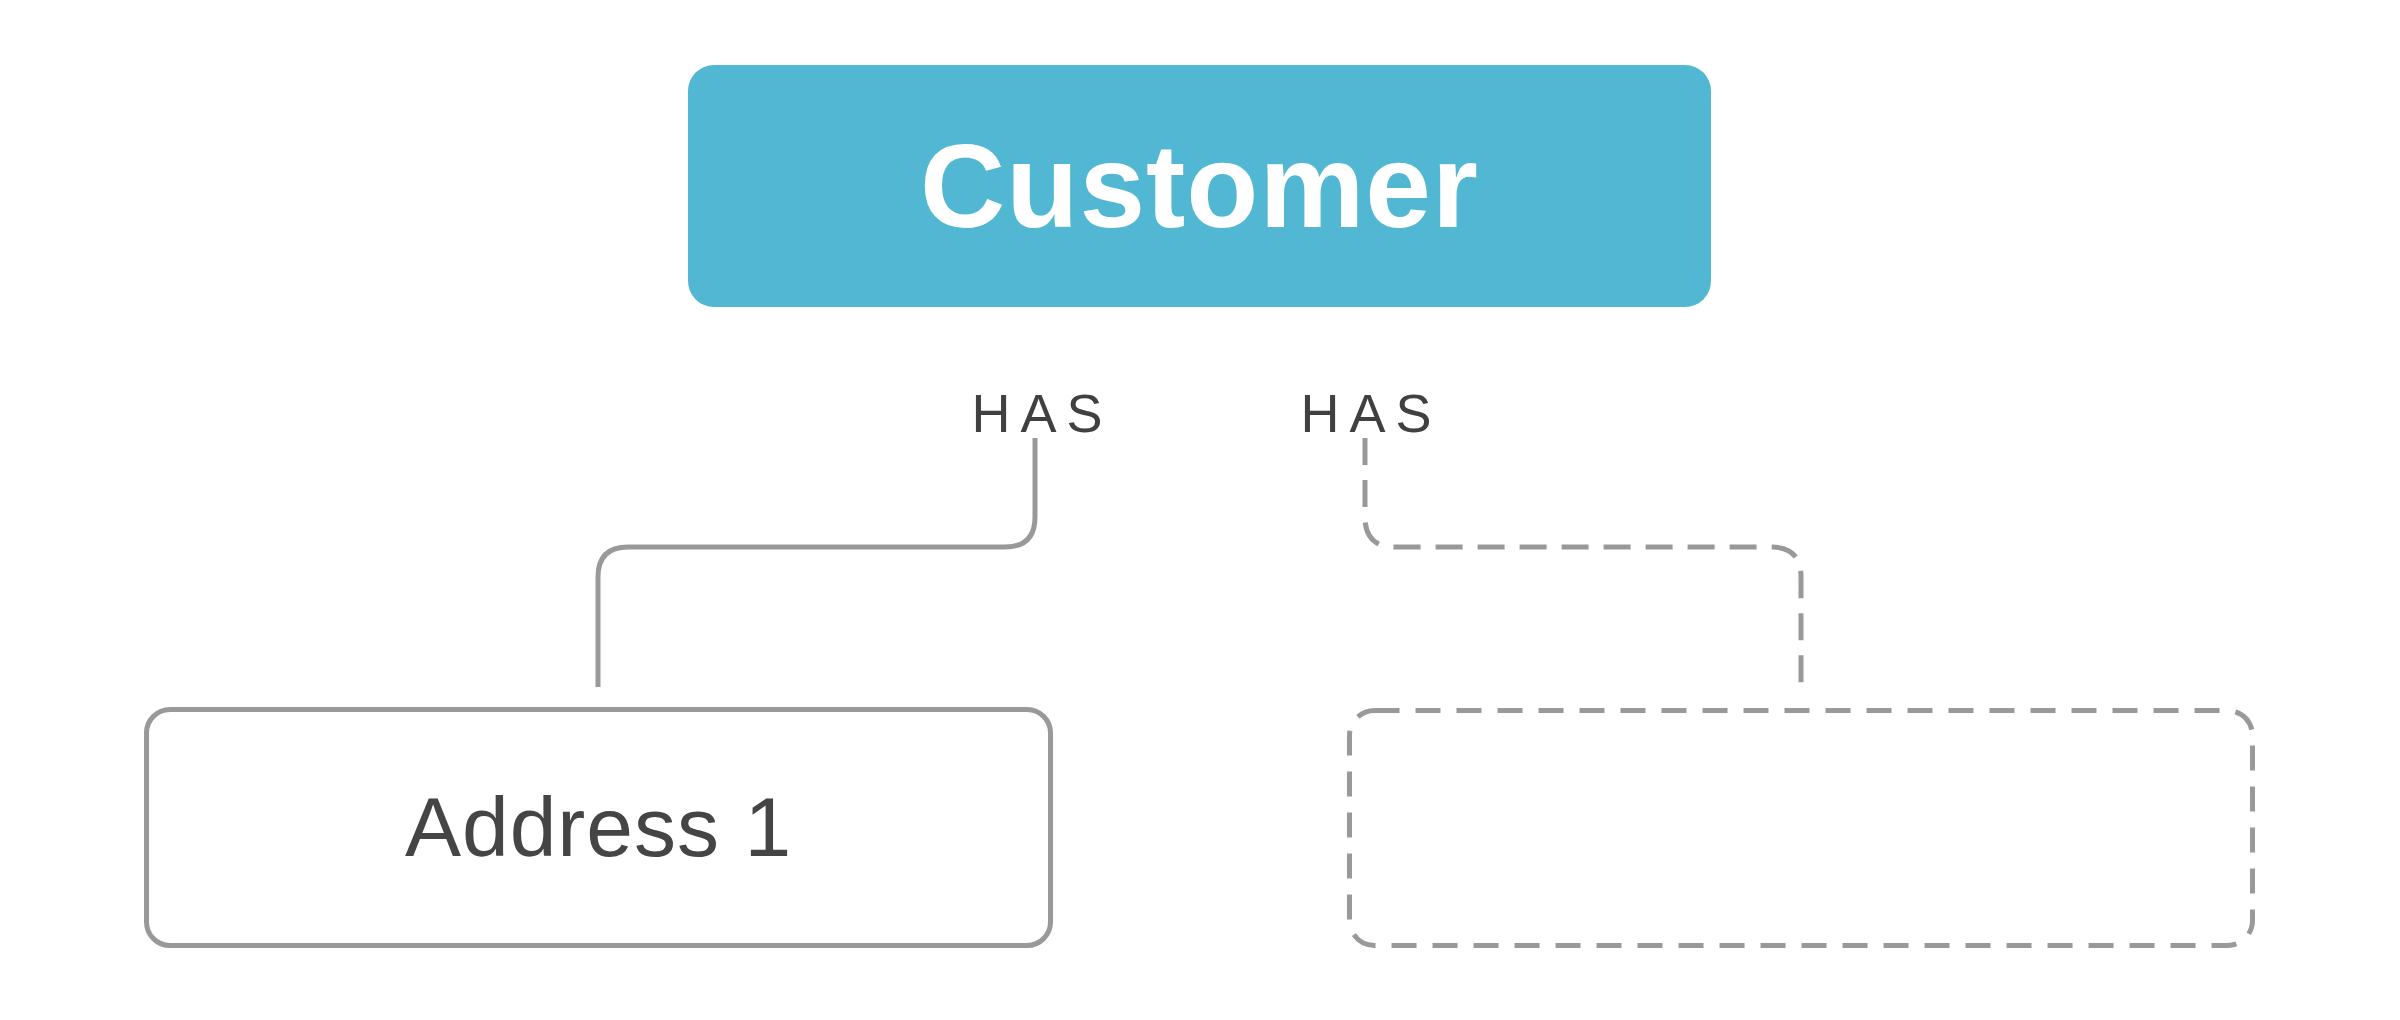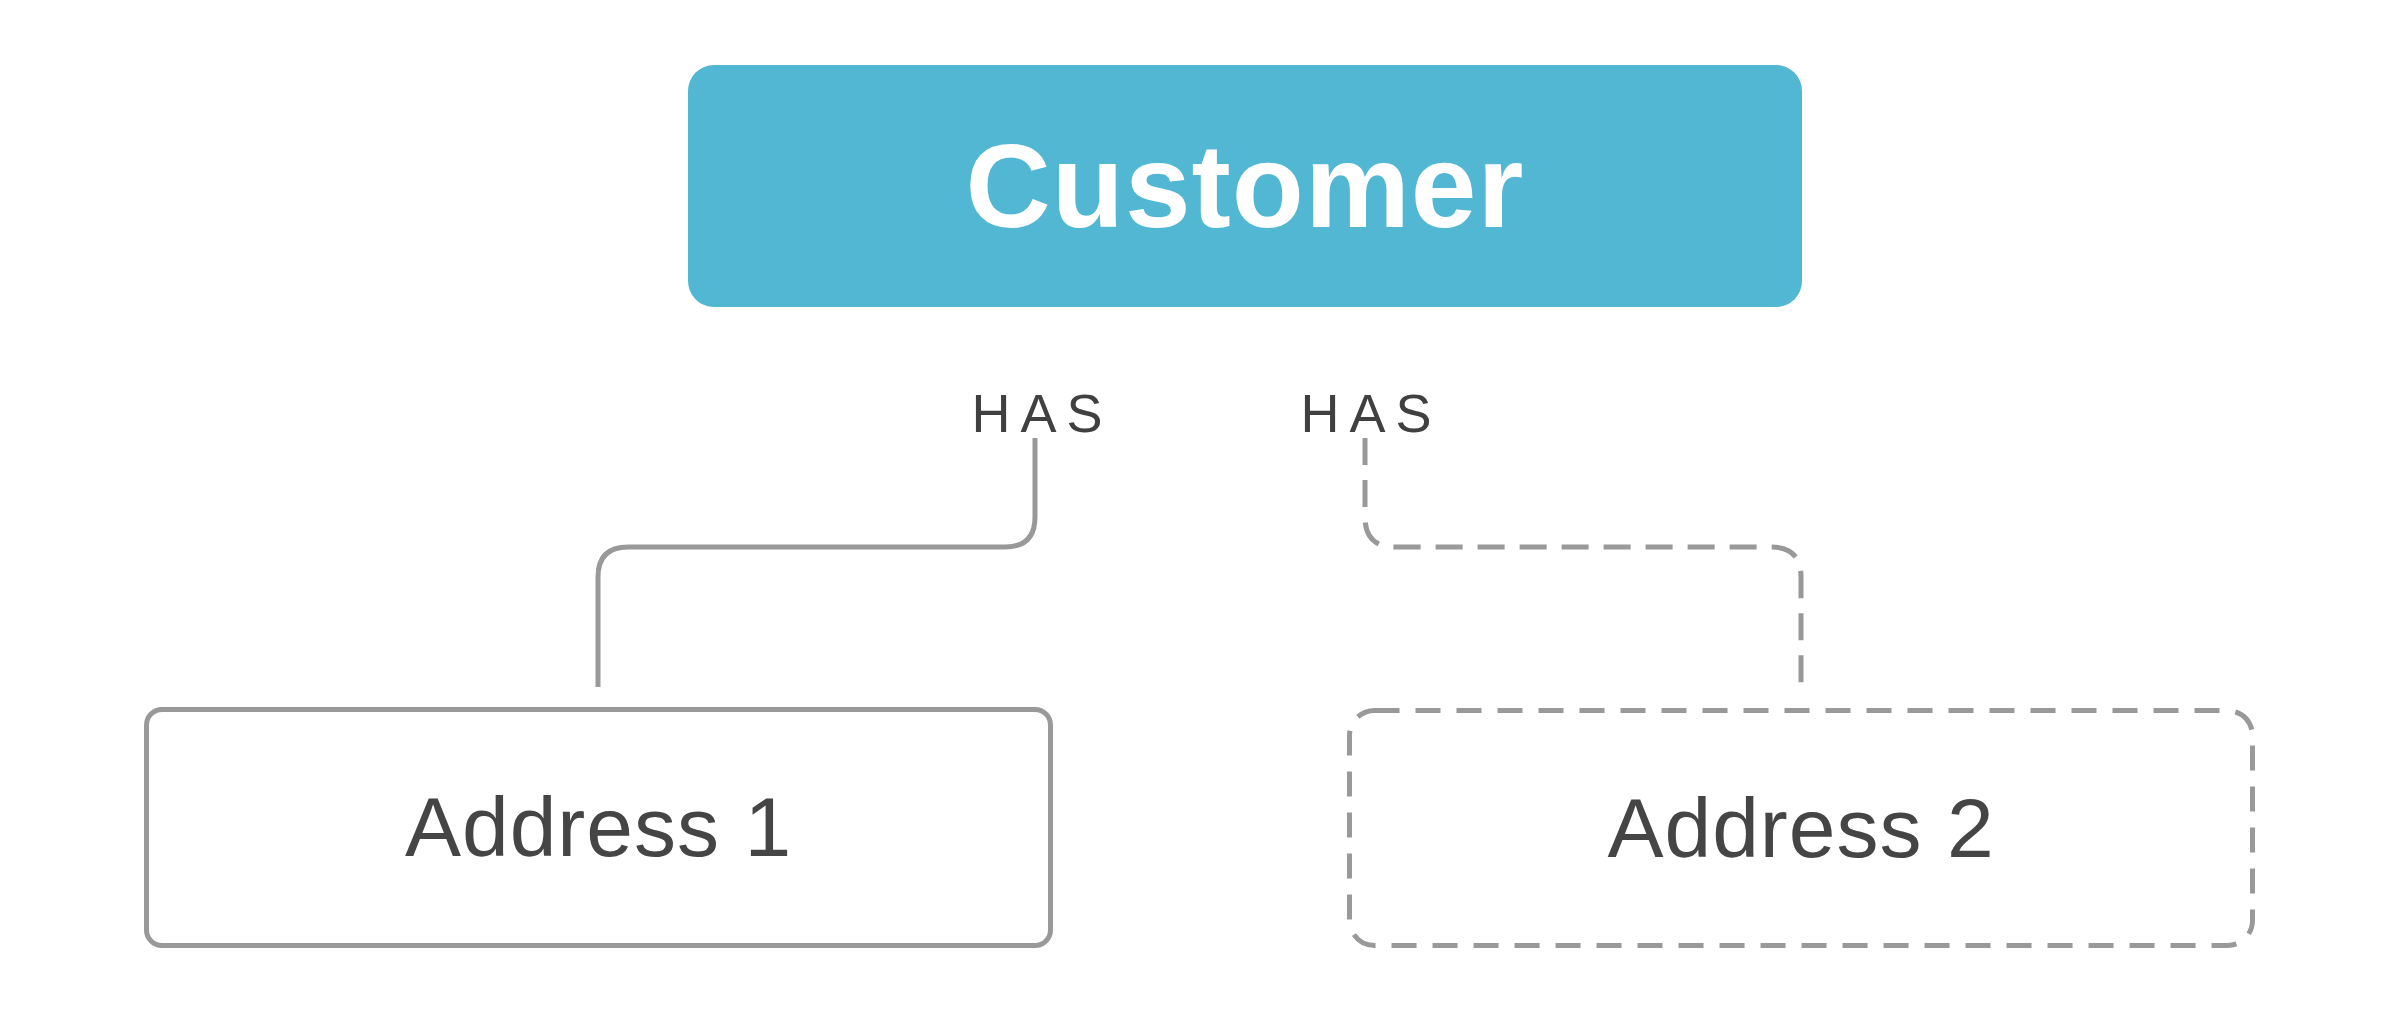--- a/index.html
+++ b/index.html
@@ -26,31 +26,31 @@
   }
   .node {
     position: absolute;
     display: flex;
     align-items: center;
     justify-content: center;
     text-align: center;
   }
   .node-customer {
     left: 688px; top: 65px;
-    width: 1114px; height: 242px;
+    width: 1023px; height: 242px;
     background: var(--accent);
     border-radius: 26px;
     color: #ffffff;
     font-size: 118px;
     font-weight: bold;
     letter-spacing: 1px;
   }
   .node-address {
     width: 909px; height: 241px;
-    border-radius: 18px;
+    border-radius: 26px;
     color: #454545;
     font-size: 84px;
     font-weight: 400;
     letter-spacing: 1px;
   }
   .node-address-1 {
     left: 144px; top: 707px;
     border: 5px solid var(--line);
     background: var(--bg);
   }
@@ -94,17 +94,14 @@
   </div>
 
   <div class="relation-label relation-label-1">HAS</div>
 
   <div class="relation-label relation-label-2">HAS</div>
 
   <div class="node node-address node-address-1">
     <span>Address 1</span>
   </div>
 
-  <div class="node node-address node-address-2">
-    <span>Address 2</span>
-  </div>
 
 </div>
 
 </body></html>

